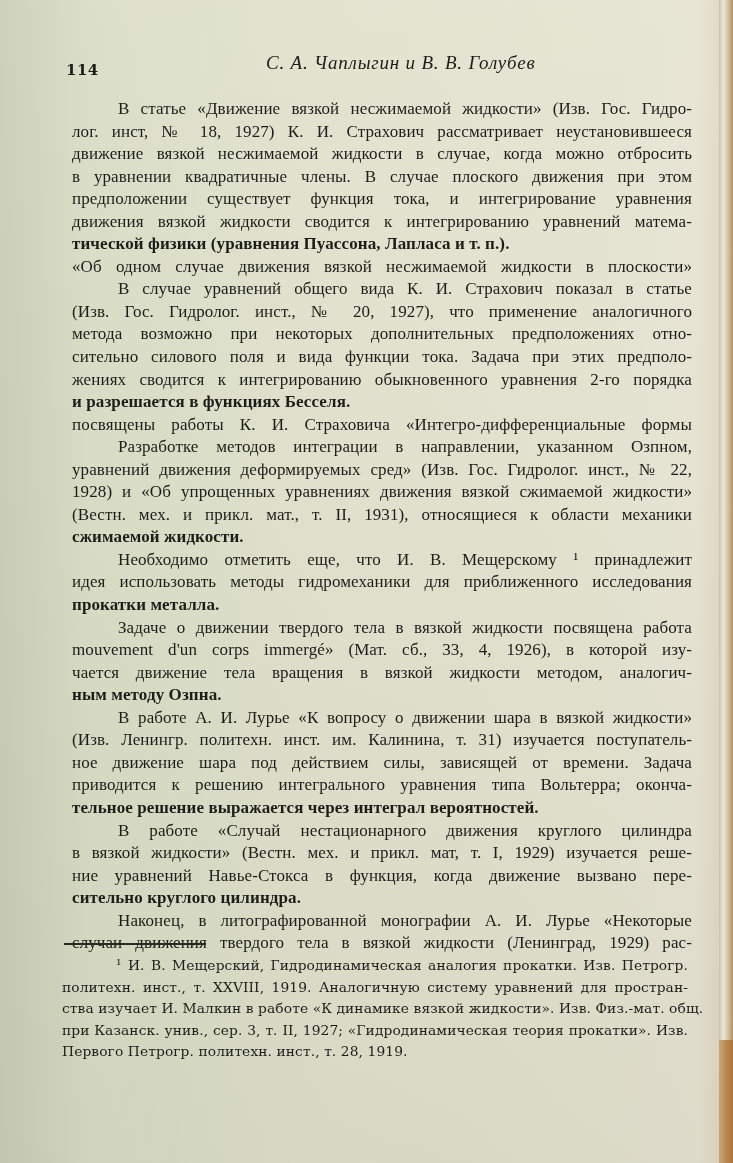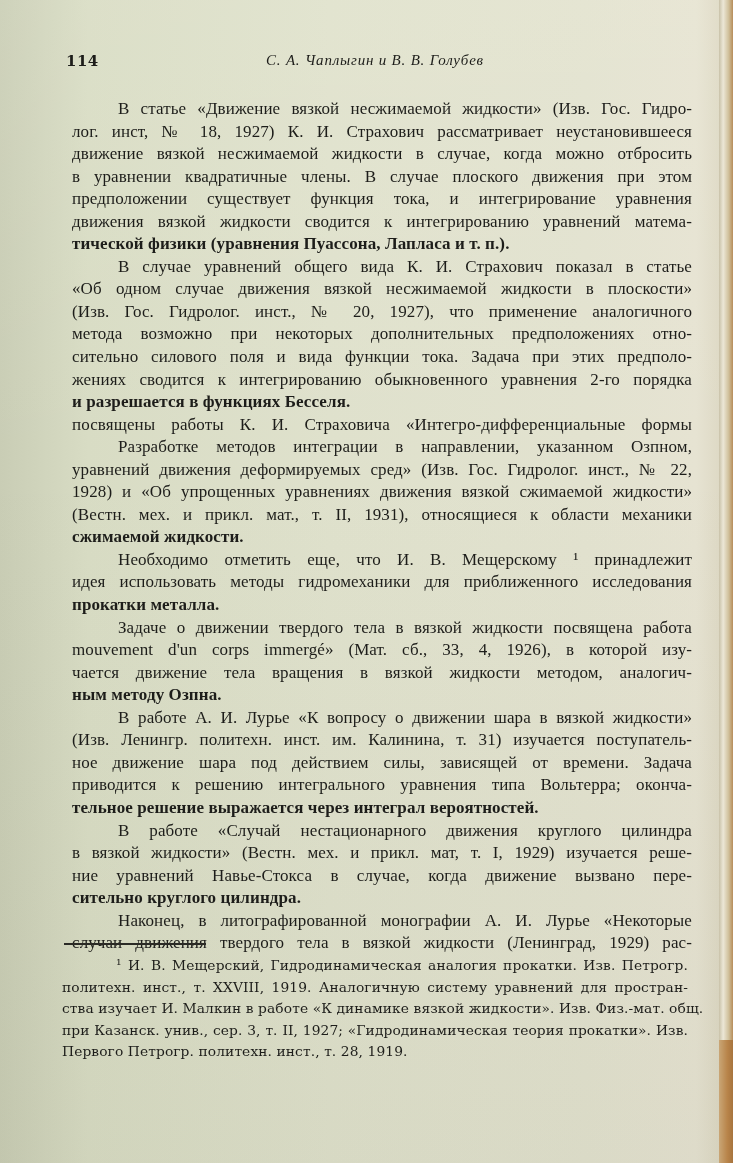--- a/index.html
+++ b/index.html
@@ -19,25 +19,25 @@
       background: linear-gradient(90deg, #c8c1a8 0%, #ece7d6 30%, #cfbf9a 70%, #b78d5a 100%);
     }
     .book-edge-bottom {
       position: absolute; right: 0; top: 1040px; width: 14px; height: 123px;
       background: linear-gradient(90deg, #c9a676 0%, #b8844a 60%, #a7743e 100%);
     }
     .header {
       position: absolute; top: 52px; left: 66px; width: 600px; height: 20px;
     }
     .page-number {
-      position: absolute; left: 0; top: 0; font-size: 15px; font-weight: bold;
+      position: absolute; left: 0; top: 9px; font-size: 15px; font-weight: bold;
       font-family: "DejaVu Serif", serif; letter-spacing: 0.5px; text-align: center;
     }
     .running-head {
-      position: absolute; left: 200px; top: 0; font-size: 15px; font-style: italic;
+      position: absolute; left: 200px; top: 0; font-size: 19px; font-style: italic;
       letter-spacing: 0.8px;
     }
     .body-text {
       position: absolute; left: 72px; top: 90px; width: 620px; margin-top: 8px;
     }
     .line {
       position: relative; height: 22.55px; line-height: 22.55px;
       font-size: 17px; white-space: nowrap; letter-spacing: 0.1px;
       text-align: justify; text-align-last: justify;
     }
@@ -70,22 +70,22 @@
 </div>
 
 <div class="body-text" id="body-text">
     <div class="line indent">В статье «Движение вязкой несжимаемой жидкости» (Изв. Гос. Гидро-</div>
     <div class="line">лог. инст, № 18, 1927) К. И. Страхович рассматривает неустановившееся</div>
     <div class="line">движение вязкой несжимаемой жидкости в случае, когда можно отбросить</div>
     <div class="line">в уравнении квадратичные члены. В случае плоского движения при этом</div>
     <div class="line">предположении существует функция тока, и интегрирование уравнения</div>
     <div class="line">движения вязкой жидкости сводится к интегрированию уравнений матема-</div>
     <div class="line last">тической физики (уравнения Пуассона, Лапласа и т. п.).</div>
+    <div class="line">«Об одном случае движения вязкой несжимаемой жидкости в плоскости»</div>
     <div class="line indent">В случае уравнений общего вида К. И. Страхович показал в статье</div>
-    <div class="line">«Об одном случае движения вязкой несжимаемой жидкости в плоскости»</div>
     <div class="line">(Изв. Гос. Гидролог. инст., № 20, 1927), что применение аналогичного</div>
     <div class="line">метода возможно при некоторых дополнительных предположениях отно-</div>
     <div class="line">сительно силового поля и вида функции тока. Задача при этих предполо-</div>
     <div class="line">жениях сводится к интегрированию обыкновенного уравнения 2-го порядка</div>
     <div class="line last">и разрешается в функциях Бесселя.</div>
     <div class="line">посвящены работы К. И. Страховича «Интегро-дифференциальные формы</div>
     <div class="line indent">Разработке методов интеграции в направлении, указанном Озпном,</div>
     <div class="line">уравнений движения деформируемых сред» (Изв. Гос. Гидролог. инст., № 22,</div>
     <div class="line">1928) и «Об упрощенных уравнениях движения вязкой сжимаемой жидкости»</div>
     <div class="line">(Вестн. мех. и прикл. мат., т. II, 1931), относящиеся к области механики</div>
@@ -97,21 +97,21 @@
     <div class="line">mouvement d'un corps immergé» (Мат. сб., 33, 4, 1926), в которой изу-</div>
     <div class="line">чается движение тела вращения в вязкой жидкости методом, аналогич-</div>
     <div class="line last">ным методу Озпна.</div>
     <div class="line indent">В работе А. И. Лурье «К вопросу о движении шара в вязкой жидкости»</div>
     <div class="line">(Изв. Ленингр. политехн. инст. им. Калинина, т. 31) изучается поступатель-</div>
     <div class="line">ное движение шара под действием силы, зависящей от времени. Задача</div>
     <div class="line">приводится к решению интегрального уравнения типа Вольтерра; оконча-</div>
     <div class="line last">тельное решение выражается через интеграл вероятностей.</div>
     <div class="line indent">В работе «Случай нестационарного движения круглого цилиндра</div>
     <div class="line">в вязкой жидкости» (Вестн. мех. и прикл. мат, т. I, 1929) изучается реше-</div>
-    <div class="line">ние уравнений Навье-Стокса в случае, когда движение вызвано пере-</div>
+    <div class="line">ние уравнений Навье-Стокса в функция, когда движение вызвано пере-</div>
     <div class="line last">сительно круглого цилиндра.</div>
     <div class="line indent">Наконец, в литографированной монографии А. И. Лурье «Некоторые</div>
     <div class="line">случаи движения твердого тела в вязкой жидкости (Ленинград, 1929) рас-</div>
   </div>
 
 <div class="rule"></div>
 
 <div class="footnotes" id="footnotes">
     <div class="fn-line indent">¹ И. В. Мещерский, Гидродинамическая аналогия прокатки. Изв. Петрогр.</div>
     <div class="fn-line">политехн. инст., т. XXVIII, 1919. Аналогичную систему уравнений для простран-</div>

